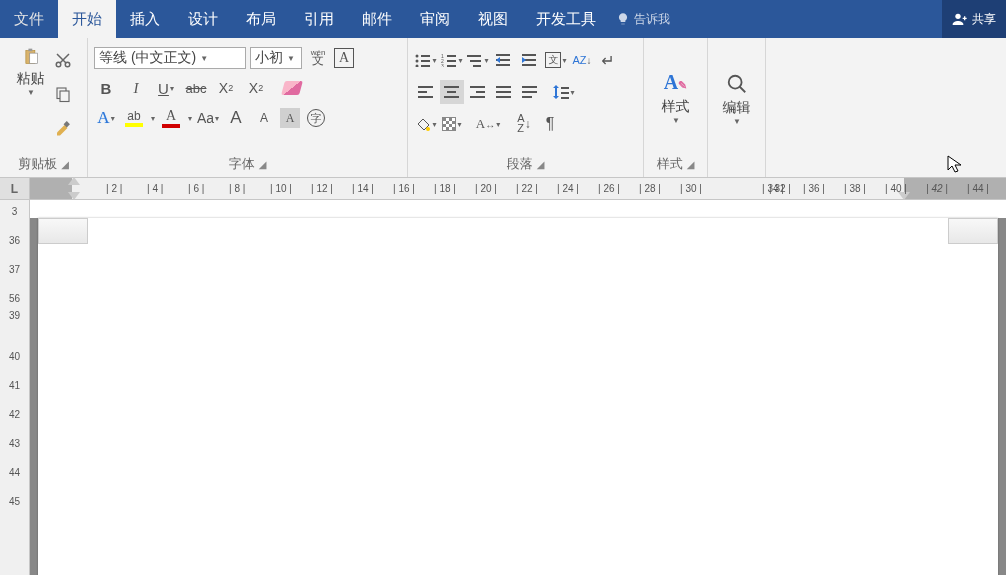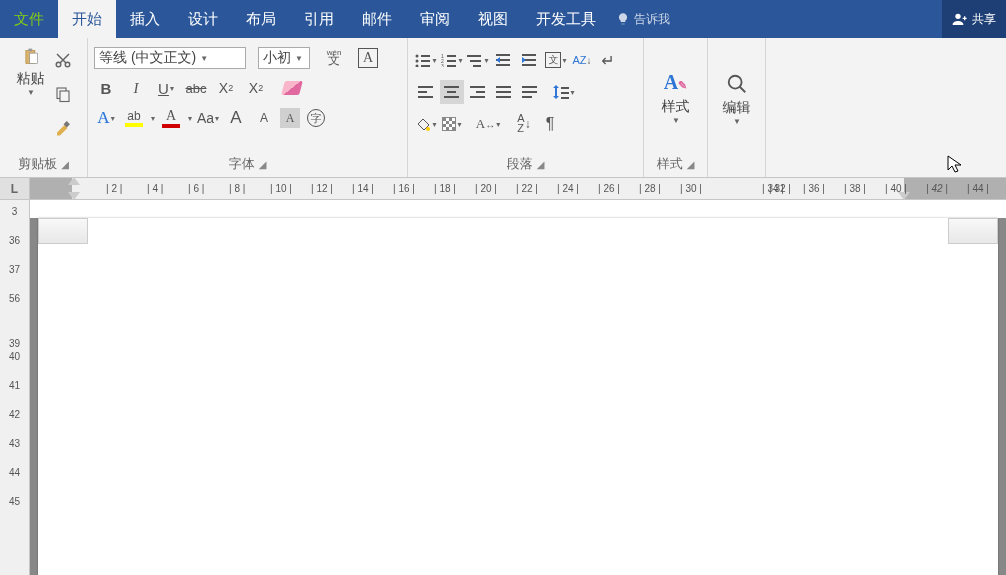--- a/index.html
+++ b/index.html
@@ -1,20 +1,20 @@
 <!DOCTYPE html>
 <html><head>
 <meta charset="utf-8">
 <style>
   * { box-sizing: border-box; margin: 0; padding: 0; }
   body { font-family: "Microsoft YaHei", sans-serif; font-size: 12px; background: #e6e6e6; width: 1006px; height: 575px; overflow: hidden; position: relative; }
   .titlebar { background: #2b579a; height: 38px; display: flex; align-items: stretch; color: #fff; }
   .tab { padding: 0 14px; display: flex; align-items: center; font-size: 15px; cursor: pointer; }
   .tab.active { background: #f3f3f3; color: #2b579a; }
-  .tab.file { background: #2b579a; color: #84cc16; }
+  .tab.file { background: #2b579a; color: #e5e5e5; }
   .tellme { display: flex; align-items: center; gap: 4px; color: #cdd7e8; margin-left: 6px; }
   .tellme svg { fill: #cdd7e8; }
   .spacer { flex: 1; }
   .share { display: flex; align-items: center; gap: 4px; background: #1e3f75; padding: 0 10px; color:#fff;}
   .ribbon { background: #f3f3f3; height: 140px; border-bottom: 1px solid #c6c6c6; display: flex; }
   .group { border-right: 1px solid #d6d6d6; display: flex; flex-direction: column; align-items: center; justify-content: flex-end; padding: 4px 6px 2px 6px; position: relative; }
   .group-body { flex:1; display:flex; align-items:flex-start; }
   .group-label { font-size: 13px; color: #666; padding: 2px 0 2px 0; display:flex; align-items:center; gap:4px;}
   .grp-launcher { font-size:10px; color:#888; }
   .btn { display: flex; flex-direction: column; align-items: center; justify-content: center; padding: 2px 4px; cursor: pointer; color:#444;}
@@ -121,21 +121,21 @@
     </div>
     <div class="group-label">
         <span>剪贴板</span>
         <span class="grp-launcher">◢</span>
       </div>
   </div>
 
   <div class="group" style="width:320px">
     <div class="group-body col" style="width:100%;gap:6px;padding-top:4px">
 
-      <div class="row" style="gap:12px">
+      <div class="row" style="gap:4px">
         <div class="combo" style="width:152px">
             <span>等线 (中文正文)</span>
             <span class="arrow">▼</span>
           </div>
         <div class="combo" style="width:52px">
             <span>小初</span>
             <span class="arrow">▼</span>
           </div>
         <div class="iconbtn" style="flex-direction:column;line-height:.8">
             <span style="font-size:8px">wén</span>
@@ -445,21 +445,21 @@
         <span style="font-size:10px">| 44 |</span>
       </div>
     </div>
 </div>
 
 <div class="ruler-v">
     <div class="vtick" style="top: 6px;">3</div>
     <div class="vtick" style="top: 35px;">36</div>
     <div class="vtick" style="top: 64px;">37</div>
     <div class="vtick" style="top: 93px;">56</div>
-    <div class="vtick" style="top: 138px;">39</div>
+    <div class="vtick" style="top: 110px;">39</div>
     <div class="vtick" style="top: 151px;">40</div>
     <div class="vtick" style="top: 180px;">41</div>
     <div class="vtick" style="top: 209px;">42</div>
     <div class="vtick" style="top: 238px;">43</div>
     <div class="vtick" style="top: 267px;">44</div>
     <div class="vtick" style="top: 296px;">45</div>
   </div>
 
 <div class="doc-area">
   <div style="position:absolute;left:0;right:0;top:0;height:18px;background:#fff"></div>

